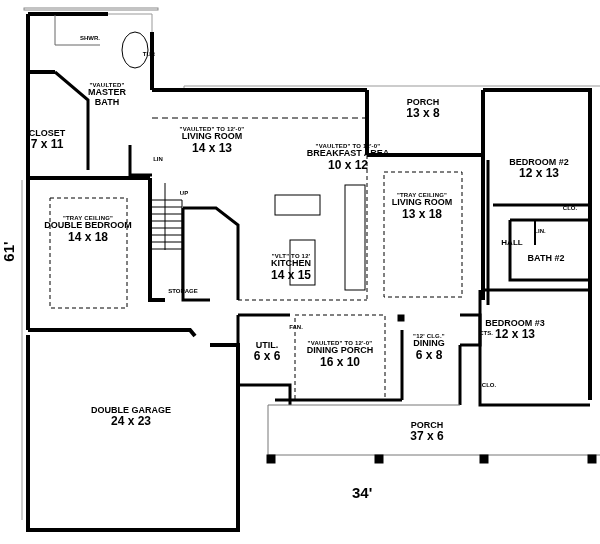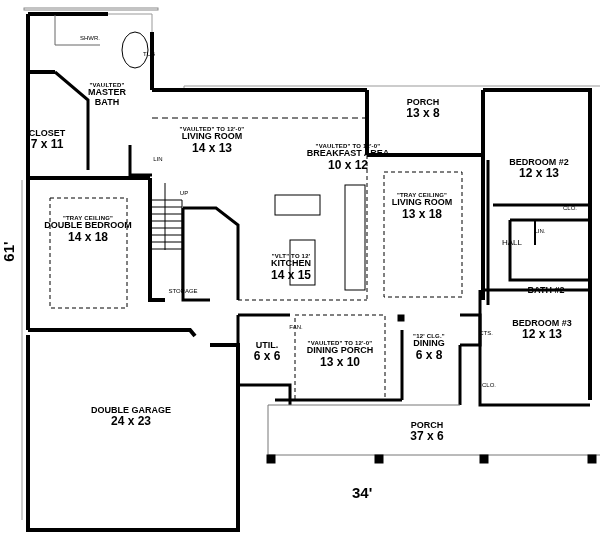--- a/index.html
+++ b/index.html
@@ -2,21 +2,21 @@
 <html><head>
 <meta charset="utf-8">
 <style>
   html, body { margin: 0; padding: 0; background: #ffffff; }
   body { width: 600px; height: 544px; position: relative; overflow: hidden; font-family: "Liberation Sans", sans-serif; color: #000; }
   svg.plan { position: absolute; left: 0; top: 0; }
   .lbl { position: absolute; text-align: center; font-weight: bold; line-height: 1.05; transform: translate(-50%, 0); white-space: nowrap; }
   .lbl .note { display: block; font-size: 6px; letter-spacing: 0.2px; }
   .lbl .name { display: block; font-size: 9px; }
   .lbl .dim { display: block; font-size: 12px; }
-  .sm { position: absolute; font-size: 6px; font-weight: normal; transform: translate(-50%, 0); white-space: nowrap; padding-left: 32px; }
+  .sm { position: absolute; font-size: 6px; font-weight: bold; transform: translate(-50%, 0); white-space: nowrap; padding-left: 32px; }
   .overall { position: absolute; font-size: 15px; font-weight: bold; }
   .overall.v { transform: rotate(-90deg); transform-origin: center; }
 </style>
 </head>
 <body>
 
 <svg class="plan" width="600" height="544" viewBox="0 0 600 544">
   <g fill="none" stroke="#000">
 
     <rect x="24" y="8" width="134" height="2" stroke="#888" stroke-width="1"></rect>
@@ -133,38 +133,38 @@
 <div class="lbl" style="left:291px;top:229px;margin-top:24px;">
   <span class="note">"VLT" TO 12'</span>
   <span class="name">KITCHEN</span>
   <span class="dim">14 x 15</span>
 </div>
 <div class="lbl" style="left:422px;top:192px;">
   <span class="note">"TRAY CEILING"</span>
   <span class="name">LIVING ROOM</span>
   <span class="dim">13 x 18</span>
 </div>
-<div class="lbl" style="left:546px;top:254px;margin-top:32px;">
+<div class="lbl" style="left:546px;top:254px;">
   <span class="name">BATH #2</span>
 </div>
 <div class="lbl" style="left:267px;top:341px;">
   <span class="name">UTIL.</span>
   <span class="dim">6 x 6</span>
 </div>
 <div class="lbl" style="left:340px;top:340px;">
   <span class="note">"VAULTED" TO 12'-0"</span>
   <span class="name">DINING PORCH</span>
-  <span class="dim">13 x 10</span>
+  <span class="dim">16 x 10</span>
 </div>
 <div class="lbl" style="left:429px;top:333px;">
   <span class="note">"12' CLG."</span>
   <span class="name">DINING</span>
   <span class="dim">6 x 8</span>
 </div>
-<div class="lbl" style="left:542px;top:319px;">
+<div class="lbl" style="left:515px;top:319px;">
   <span class="name">BEDROOM #3</span>
   <span class="dim">12 x 13</span>
 </div>
 <div class="lbl" style="left:131px;top:406px;">
   <span class="name">DOUBLE GARAGE</span>
   <span class="dim">24 x 23</span>
 </div>
 <div class="lbl" style="left:427px;top:421px;">
   <span class="name">PORCH</span>
   <span class="dim">37 x 6</span>

